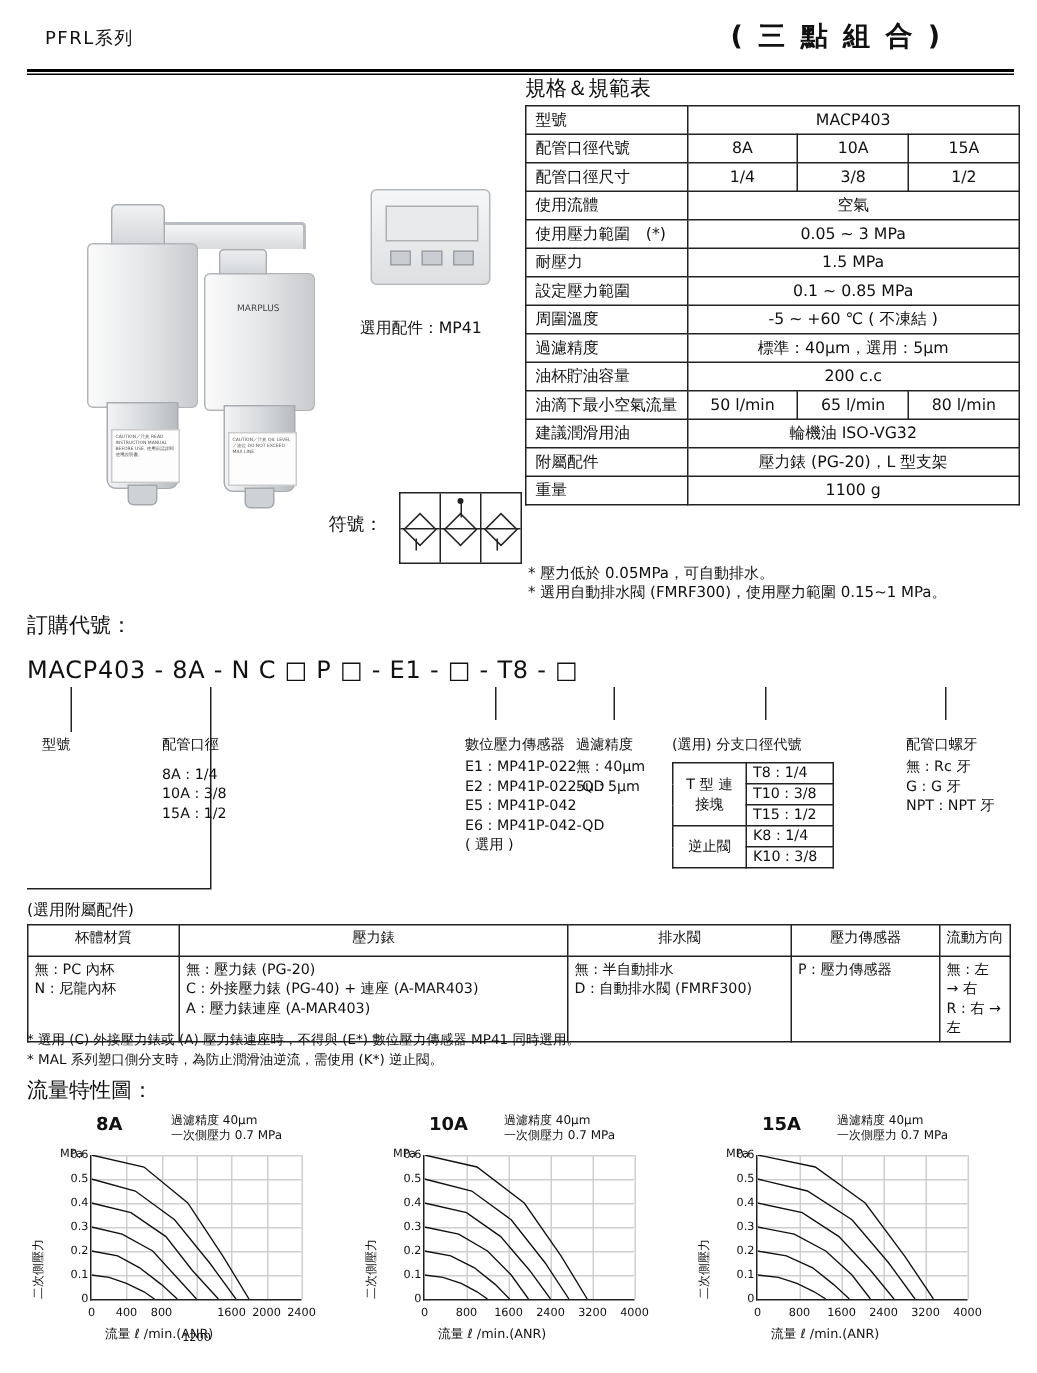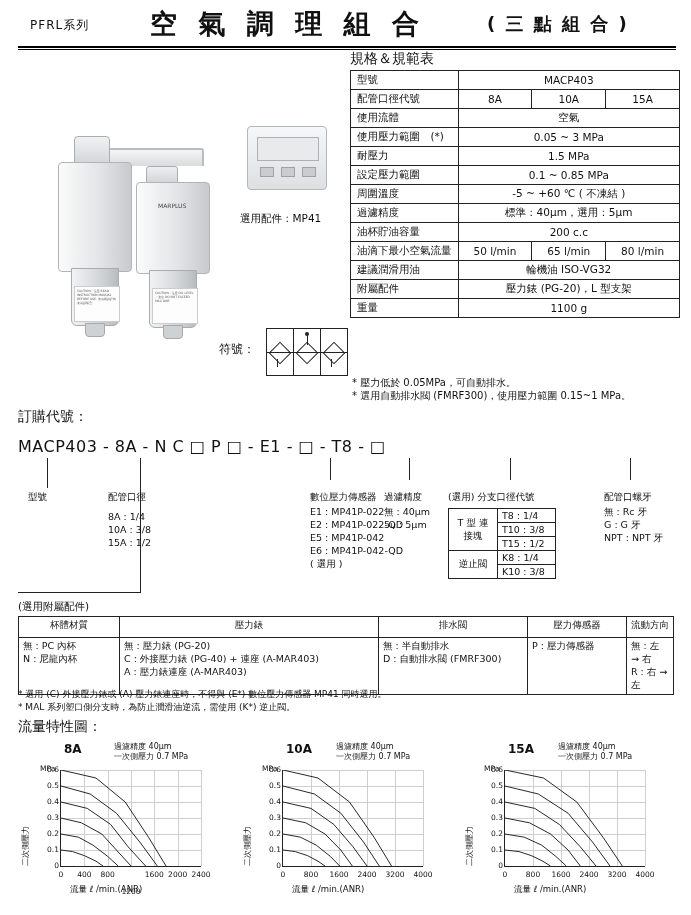--- a/index.html
+++ b/index.html
@@ -90,21 +90,20 @@
   .gridh{position:absolute;left:0;width:140px;height:1px;background:#cfcfcf;}
   .curve{position:absolute;left:0;top:0;}
 </style>
 </head>
 <body>
 
 <div class="pg">
 
   <div class="hdr">
     <div class="series">PFRL系列</div>
-    <div class="title">空 氣 調 理 組 合</div>
     <div class="sub">( 三 點 組 合 )</div>
     <div class="rule"></div>
     <div class="rule2"></div>
   </div>
 
   <div class="prod">
     <div class="bracket"></div>
     <div class="knob"></div>
     <div class="knob2"></div>
     <div class="bodyA"></div>
@@ -147,20 +146,26 @@
       <tbody id="spec-body">
         <tr>
           <td class="lab">型號</td>
           <td colspan="3">MACP403</td>
         </tr>
         <tr>
           <td class="lab">配管口徑代號</td>
           <td style="width: 74px;">8A</td>
           <td style="width: 74px;">10A</td>
           <td style="width: 74px;">15A</td>
+        </tr>
+        <tr>
+          <td class="lab">配管口徑尺寸</td>
+          <td style="width: 74px;">1/4</td>
+          <td style="width: 74px;">3/8</td>
+          <td style="width: 74px;">1/2</td>
         </tr>
         <tr>
           <td class="lab">使用流體</td>
           <td colspan="3">空氣</td>
         </tr>
         <tr>
           <td class="lab">使用壓力範圍　(*)</td>
           <td colspan="3">0.05 ~ 3 MPa</td>
         </tr>
         <tr>

